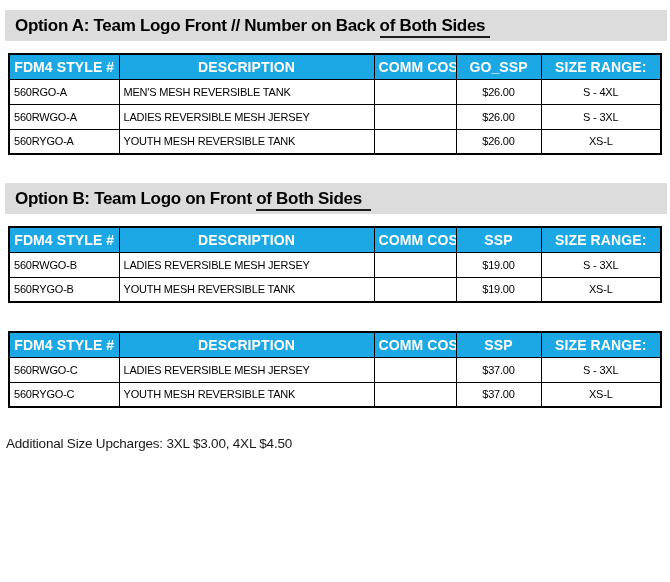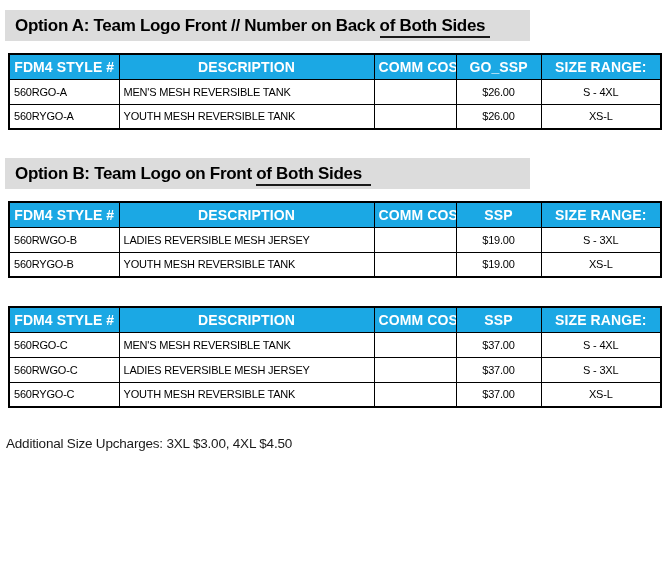--- a/index.html
+++ b/index.html
@@ -12,21 +12,21 @@
   body{
     width:670px;height:582px;
     font-family:"Liberation Sans",sans-serif;
     color:var(--ink);
     padding-top:10px;
     overflow:hidden;
   }
   .section{margin-bottom:28px;}
   .title-bar{
     background:var(--bar-bg);
-    width:525px;
+    width:662px;
     margin-left:5px;
     height:31px;
     line-height:31px;
     padding-left:10px;
     font-size:17px;
     font-weight:bold;
     letter-spacing:-0.3px;
     white-space:nowrap;
     margin-bottom:12px;
   }
@@ -101,20 +101,27 @@
         </thead>
       <tbody>
           <tr>
             <td>560RGO-A</td>
             <td>MEN'S MESH REVERSIBLE TANK</td>
             <td></td>
             <td>$26.00</td>
             <td>S - 4XL</td>
           </tr>
           <tr>
+            <td>560RWGO-A</td>
+            <td>LADIES REVERSIBLE MESH JERSEY</td>
+            <td></td>
+            <td>$26.00</td>
+            <td>S - 3XL</td>
+          </tr>
+          <tr>
             <td>560RYGO-A</td>
             <td>YOUTH MESH REVERSIBLE TANK</td>
             <td></td>
             <td>$26.00</td>
             <td>XS-L</td>
           </tr>
         </tbody>
     </table>
   </div>
 
@@ -169,27 +176,20 @@
           <tr>
             <th>FDM4 STYLE #</th>
             <th>DESCRIPTION</th>
             <th>COMM COST</th>
             <th>SSP</th>
             <th>SIZE RANGE:</th>
           </tr>
         </thead>
       <tbody>
           <tr>
-            <td>560RGO-C</td>
-            <td>MEN'S MESH REVERSIBLE TANK</td>
-            <td></td>
-            <td>$37.00</td>
-            <td>S - 4XL</td>
-          </tr>
-          <tr>
             <td>560RWGO-C</td>
             <td>LADIES REVERSIBLE MESH JERSEY</td>
             <td></td>
             <td>$37.00</td>
             <td>S - 3XL</td>
           </tr>
           <tr>
             <td>560RYGO-C</td>
             <td>YOUTH MESH REVERSIBLE TANK</td>
             <td></td>

